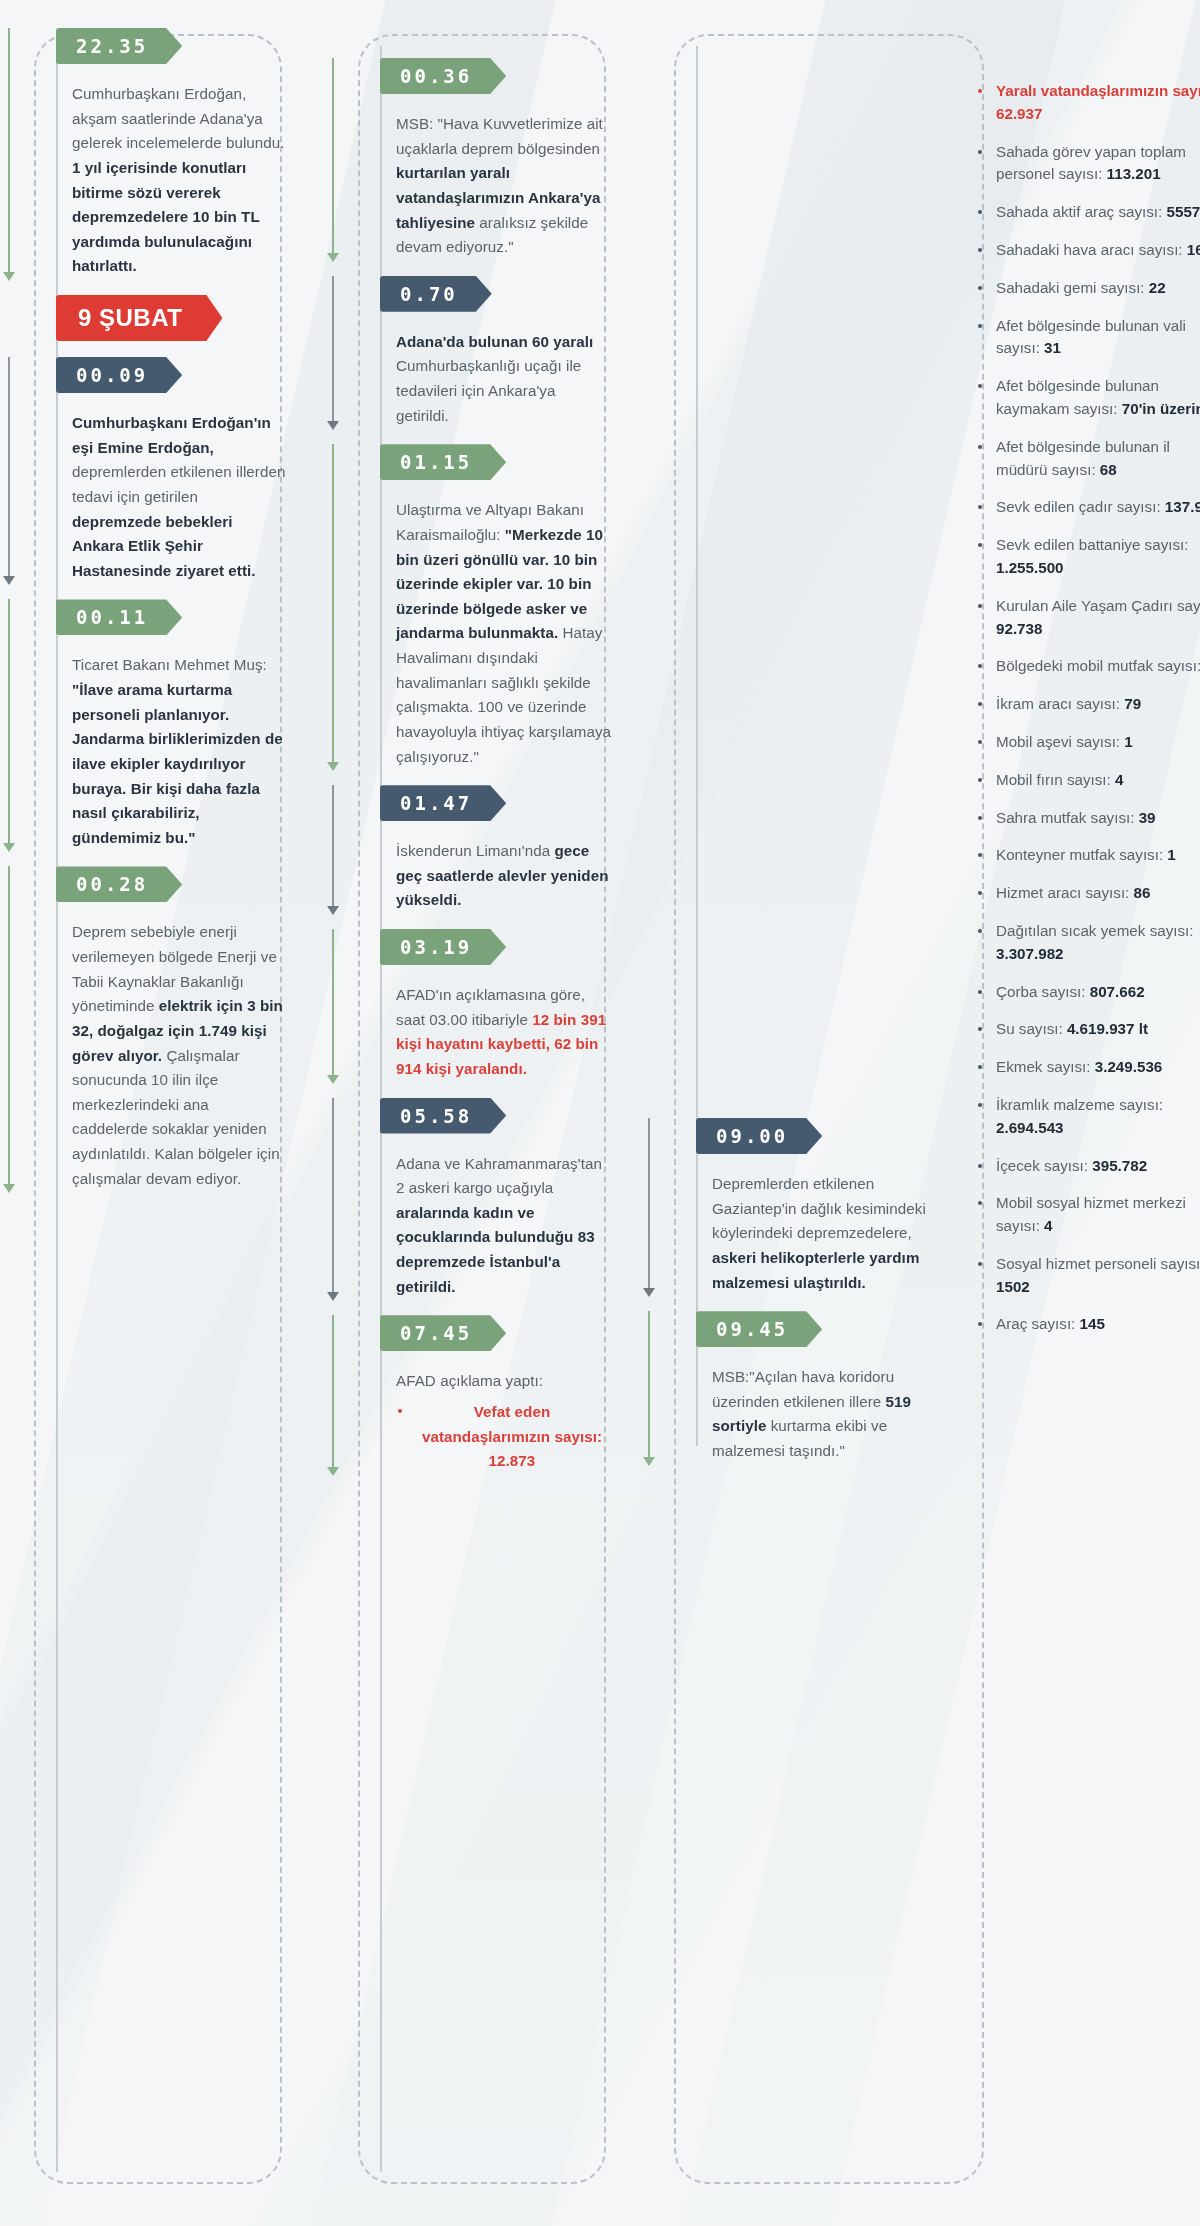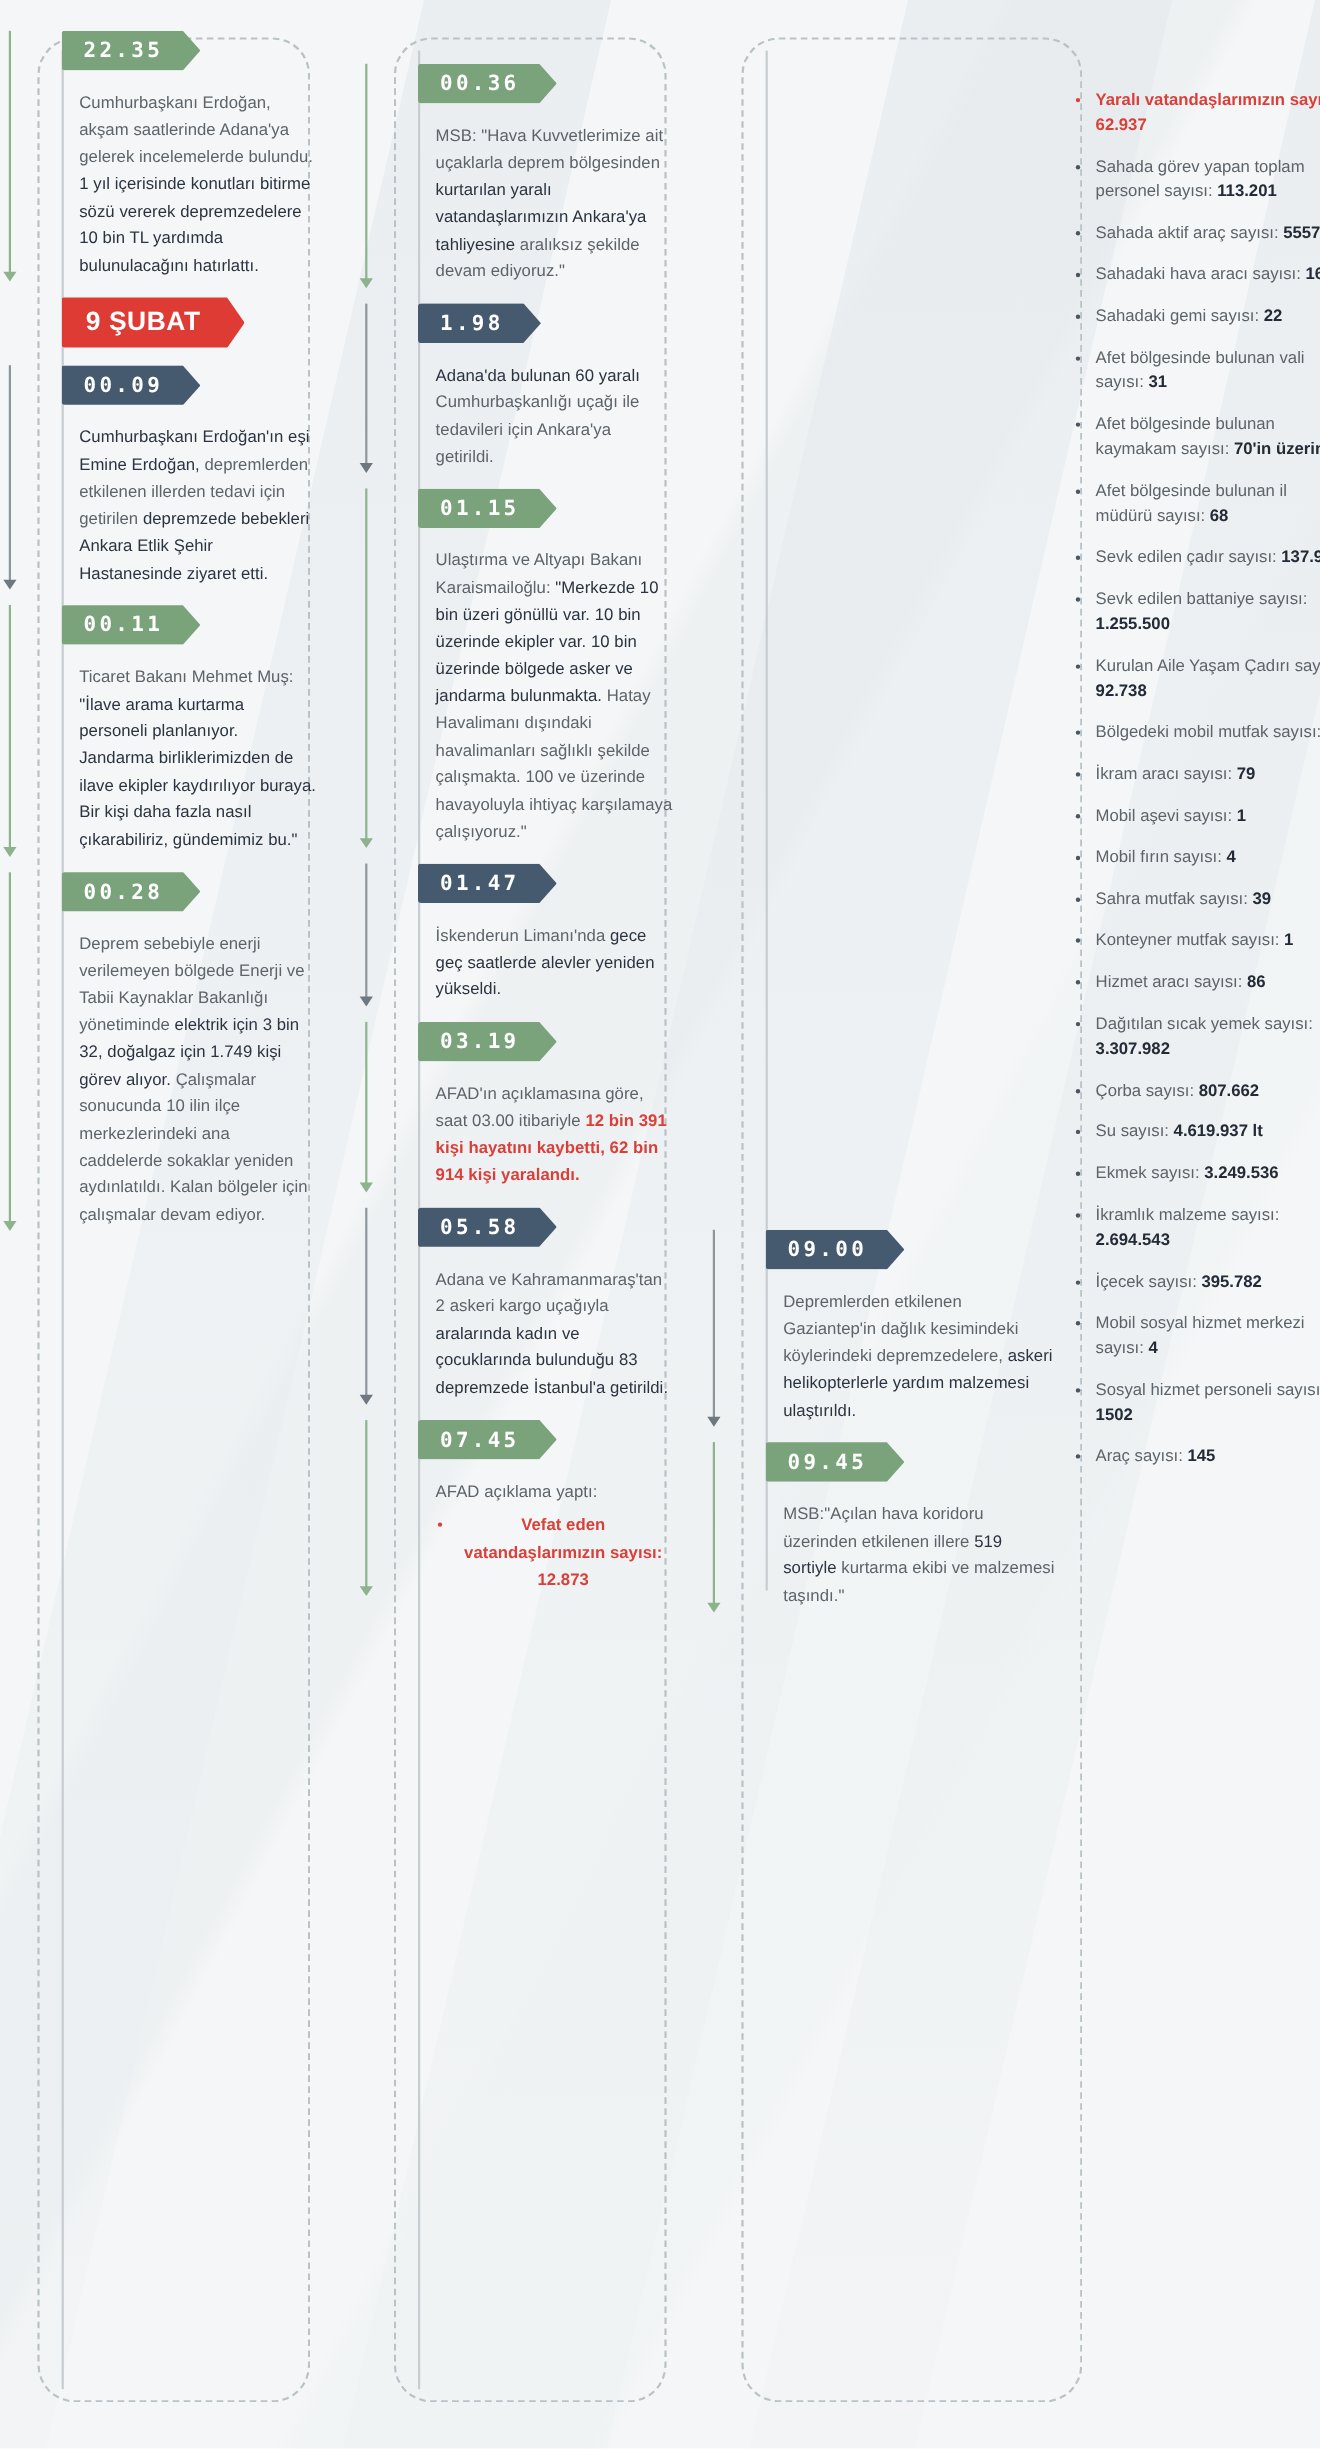--- a/index.html
+++ b/index.html
@@ -114,21 +114,21 @@
     padding: 9px 40px 9px 22px;
   }
 
   .body {
     margin-top: 18px;
     font-size: 15.2px;
     line-height: 1.62;
     color: #5c6369;
     letter-spacing: .05px;
   }
-  .body b { color: #2a3340; font-weight: 400; margin-top: 23px; }
+  .body b { color: #2a3340; font-weight: 700; margin-top: 23px; }
   .body .red { color: #d9403a; font-weight: 700; }
 
   .body ul { list-style: none; margin-top: 6px; text-align: center; }
   .body ul li {
     position: relative;
     padding-left: 16px;
     margin-bottom: 4px;
   }
   .body ul li::before {
     content: "";
@@ -192,21 +192,21 @@
           <div class="entry"><div class="seg green"></div><div class="badge green">00.11</div><div class="body">Ticaret Bakanı Mehmet Muş: <b>"İlave arama kurtarma personeli planlanıyor. Jandarma birliklerimizden de ilave ekipler kaydırılıyor buraya. Bir kişi daha fazla nasıl çıkarabiliriz, gündemimiz bu."</b></div></div>
           <div class="entry"><div class="seg green"></div><div class="badge green">00.28</div><div class="body">Deprem sebebiyle enerji verilemeyen bölgede Enerji ve Tabii Kaynaklar Bakanlığı yönetiminde <b>elektrik için 3 bin 32, doğalgaz için 1.749 kişi görev alıyor.</b> Çalışmalar sonucunda 10 ilin ilçe merkezlerindeki ana caddelerde sokaklar yeniden aydınlatıldı. Kalan bölgeler için çalışmalar devam ediyor.</div></div>
         </div>
     </div>
 
     <div class="col col-2">
       <div class="bracket"></div>
       <div class="rail"></div>
       <div id="col2-entries" style="padding-top:30px;">
           <div class="entry"><div class="seg green"></div><div class="badge green">00.36</div><div class="body">MSB: "Hava Kuvvetlerimize ait uçaklarla deprem bölgesinden <b>kurtarılan yaralı vatandaşlarımızın Ankara'ya tahliyesine</b> aralıksız şekilde devam ediyoruz."</div></div>
-          <div class="entry"><div class="seg slate"></div><div class="badge slate">1.98</div><div class="body"><b>Adana'da bulunan 60 yaralı</b> Cumhurbaşkanlığı uçağı ile tedavileri için Ankara'ya getirildi.</div></div>
+          <div class="entry"><div class="seg slate"></div><div class="badge slate">0.70</div><div class="body"><b>Adana'da bulunan 60 yaralı</b> Cumhurbaşkanlığı uçağı ile tedavileri için Ankara'ya getirildi.</div></div>
           <div class="entry"><div class="seg green"></div><div class="badge green">01.15</div><div class="body">Ulaştırma ve Altyapı Bakanı Karaismailoğlu: <b>"Merkezde 10 bin üzeri gönüllü var. 10 bin üzerinde ekipler var. 10 bin üzerinde bölgede asker ve jandarma bulunmakta.</b> Hatay Havalimanı dışındaki havalimanları sağlıklı şekilde çalışmakta. 100 ve üzerinde havayoluyla ihtiyaç karşılamaya çalışıyoruz."</div></div>
           <div class="entry"><div class="seg slate"></div><div class="badge slate">01.47</div><div class="body">İskenderun Limanı'nda <b>gece geç saatlerde alevler yeniden yükseldi.</b></div></div>
           <div class="entry"><div class="seg green"></div><div class="badge green">03.19</div><div class="body">AFAD'ın açıklamasına göre, saat 03.00 itibariyle <span class="red">12 bin 391 kişi hayatını kaybetti, 62 bin 914 kişi yaralandı.</span></div></div>
           <div class="entry"><div class="seg slate"></div><div class="badge slate">05.58</div><div class="body">Adana ve Kahramanmaraş'tan 2 askeri kargo uçağıyla <b>aralarında kadın ve çocuklarında bulunduğu 83 depremzede İstanbul'a getirildi.</b></div></div>
           <div class="entry"><div class="seg green"></div><div class="badge green">07.45</div><div class="body">AFAD açıklama yaptı:<ul>
                 <li><span class="red">Vefat eden vatandaşlarımızın sayısı: 12.873</span></li>
               </ul></div></div>
         </div>
     </div>
 

